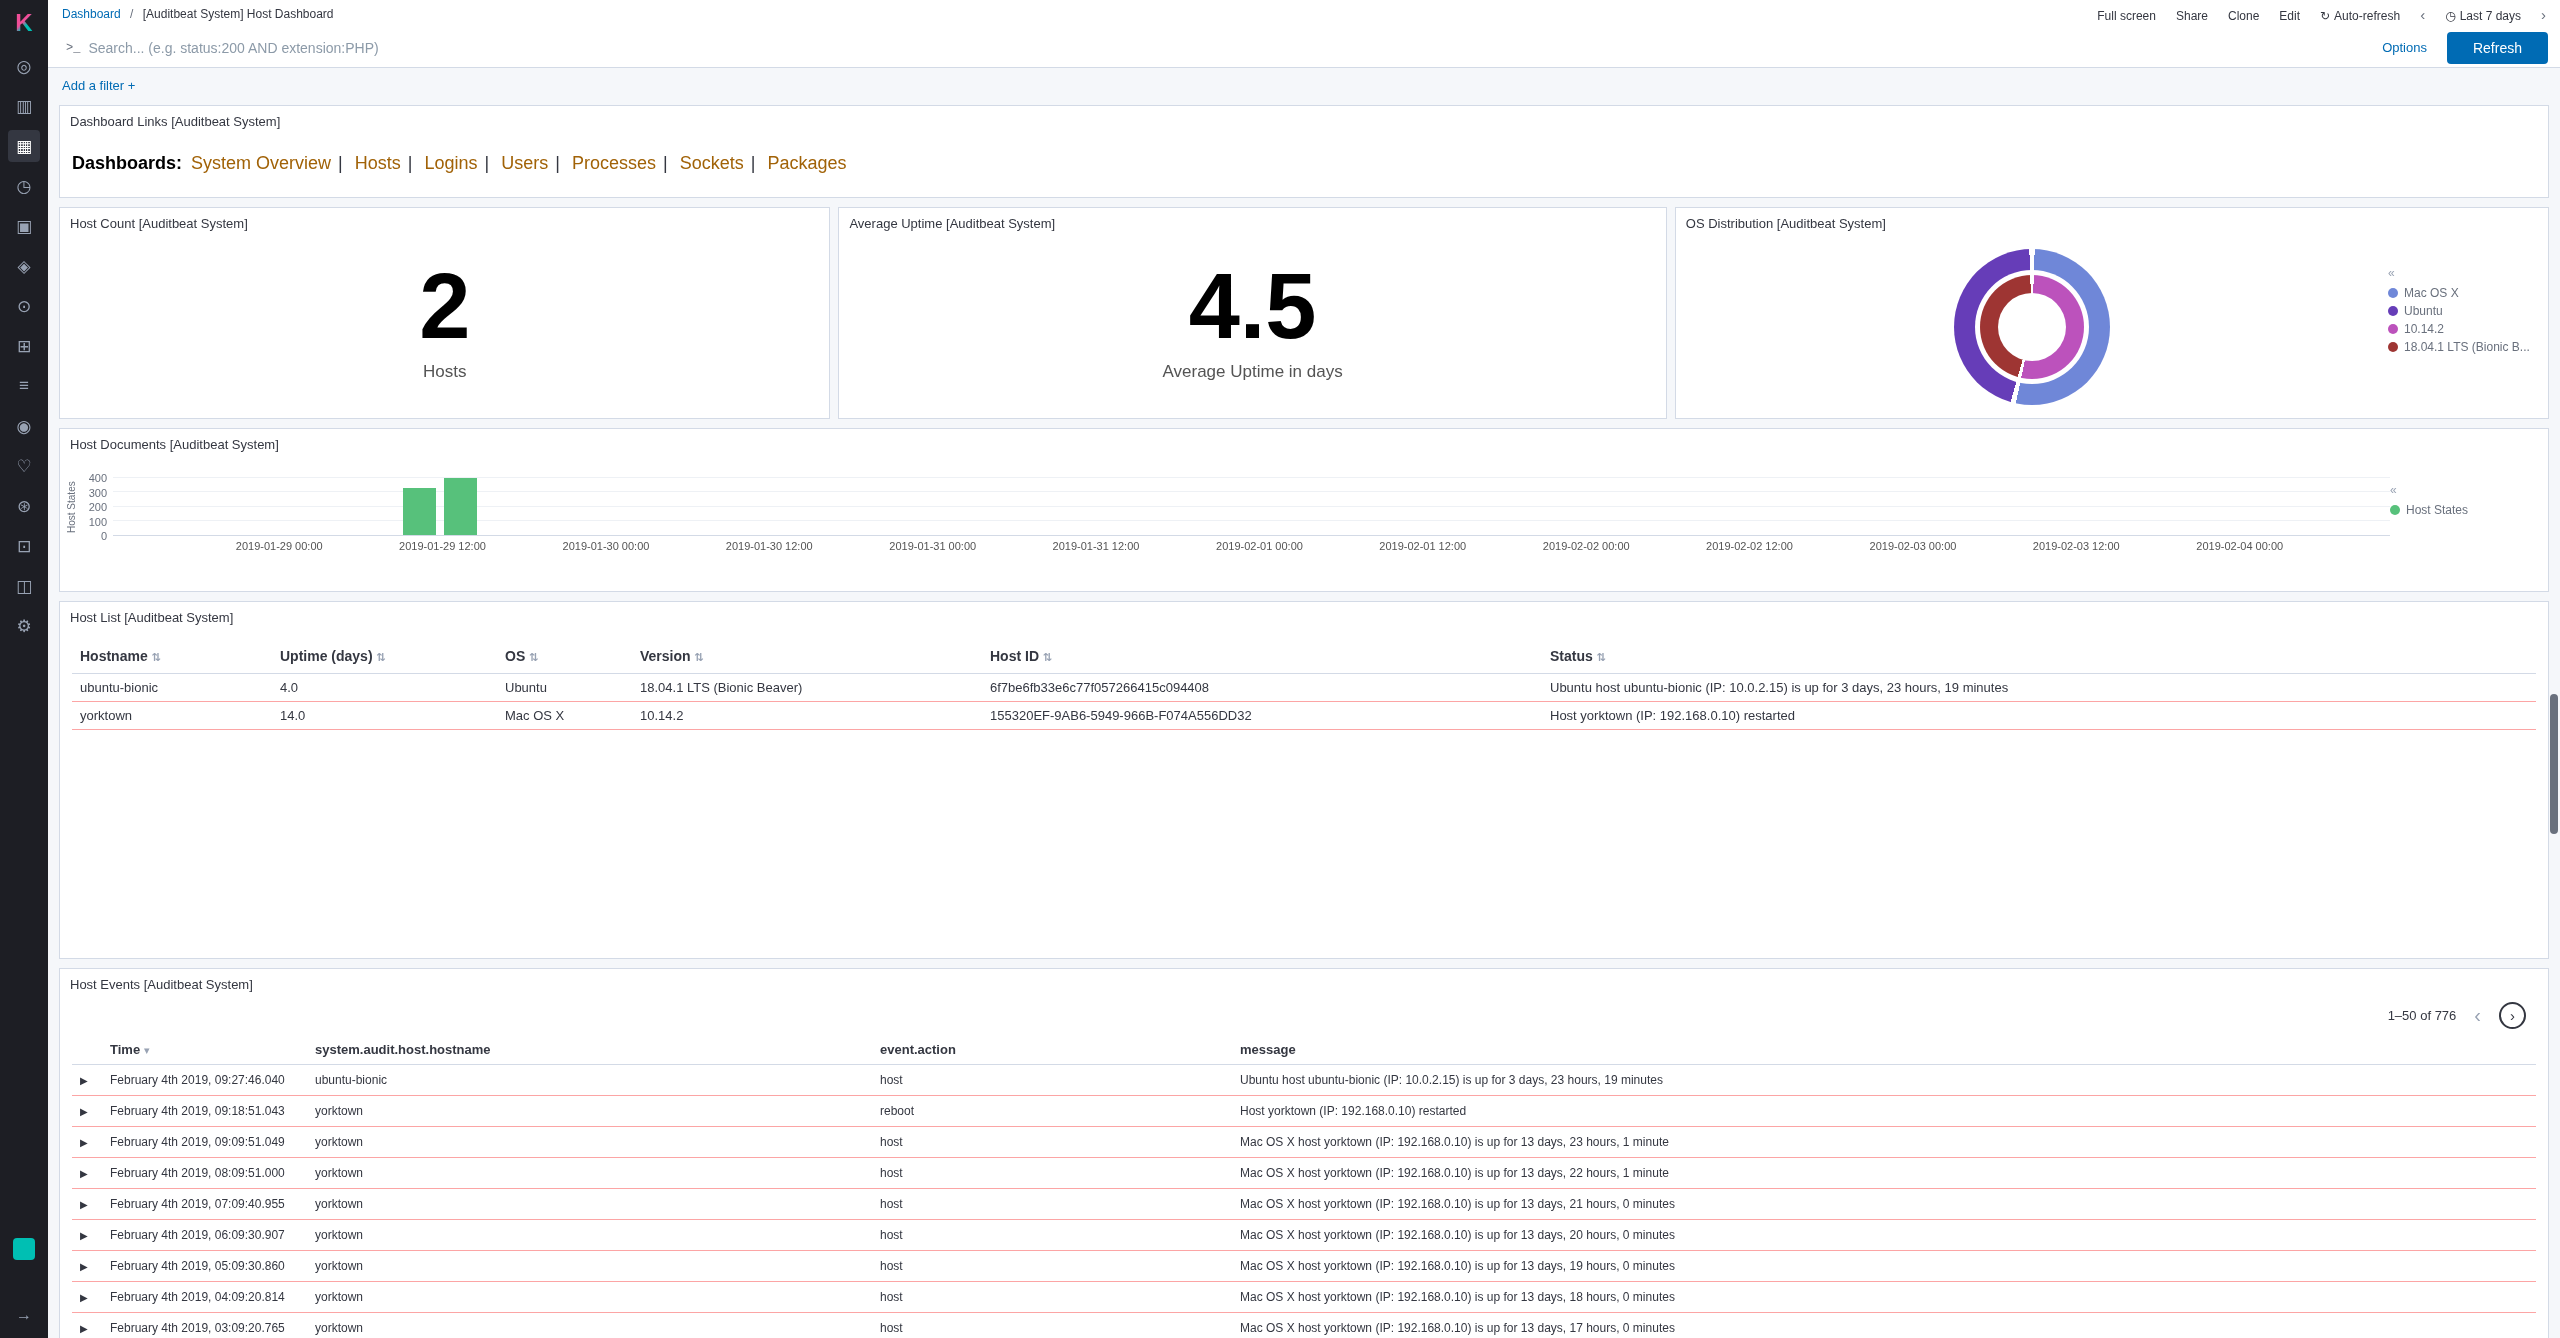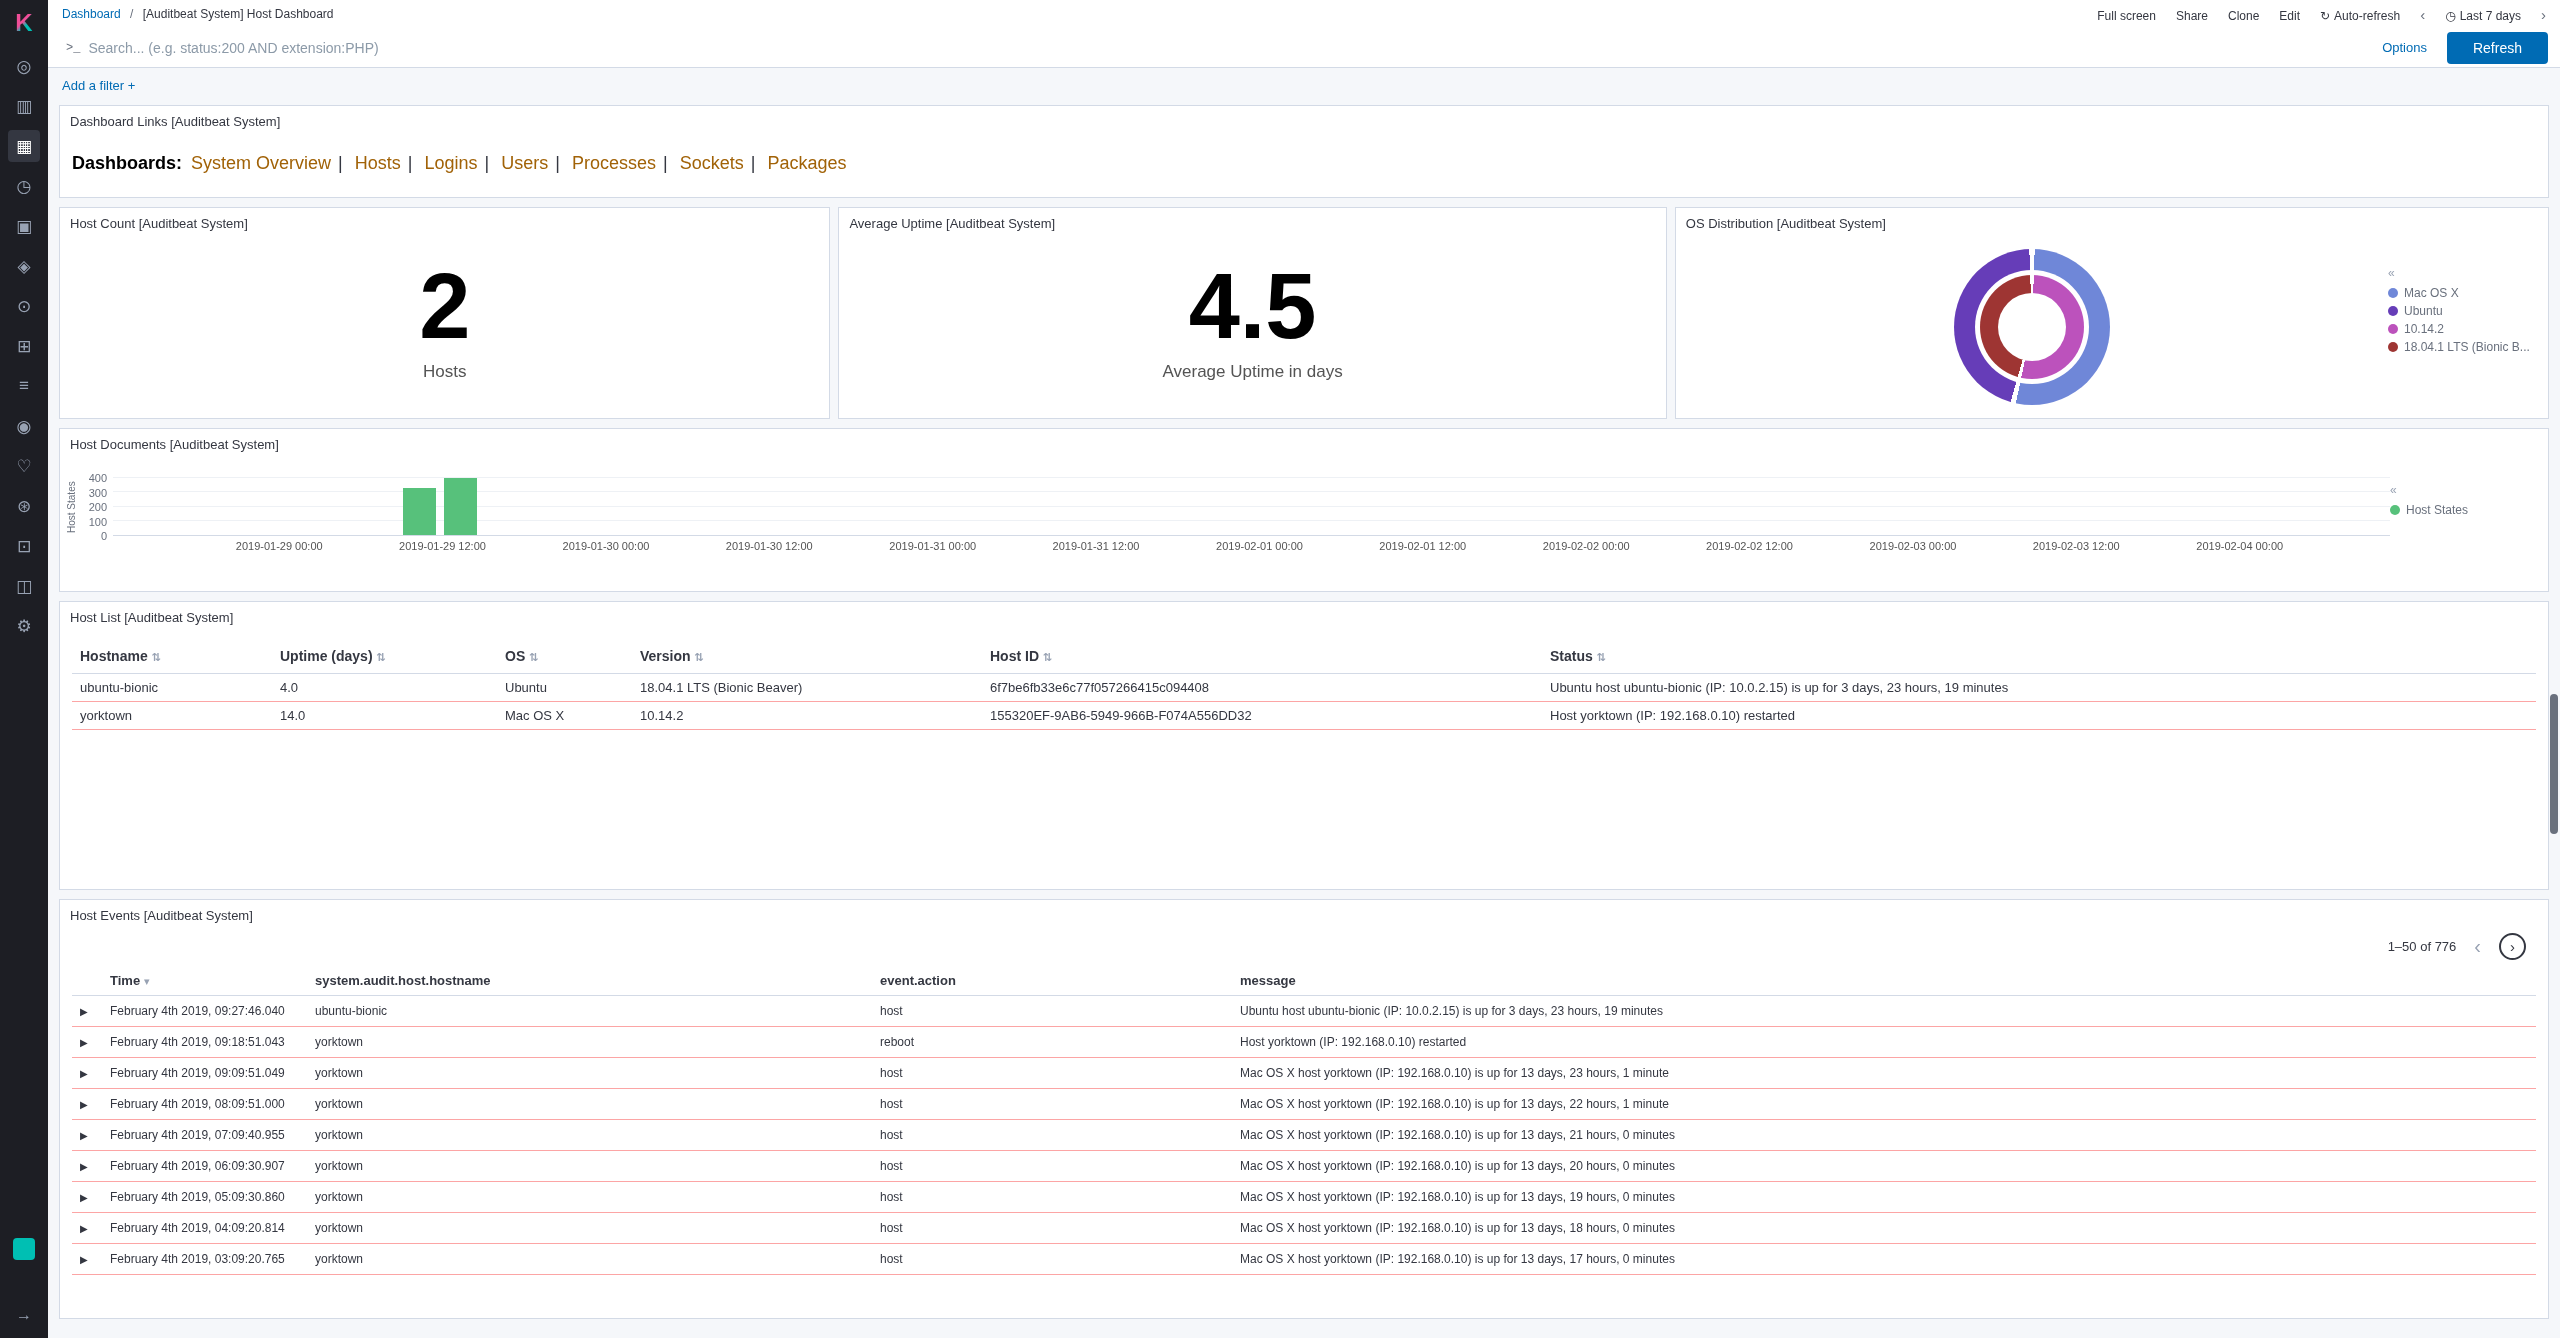--- a/index.html
+++ b/index.html
@@ -120,21 +120,21 @@
   .gridline { position: absolute; left: 0; right: 0; height: 1px; background: #EEF1F5; }
   .bar { position: absolute; bottom: 0; width: 1.45%; background: #57c17b; }
   .x-labels { position: relative; height: 16px; margin-top: 4px; }
   .x-labels span {
     position: absolute; transform: translateX(-50%); font-size: 11px; color: #545454; white-space: nowrap;
   }
   .x-axis-title { text-align: center; font-size: 11px; font-weight: 700; color: #545454; margin-top: 2px; }
   .docs-legend { width: 150px; padding-top: 24px; }
 
   
-  .panel-hostlist { height: 289px; }
+  .panel-hostlist { height: 358px; }
   table { border-collapse: collapse; table-layout: fixed; width: calc(100% - 24px); margin: 0 12px; }
   th { text-align: left; font-size: 14px; font-weight: 700; color: #343741; padding: 9px 8px; border-bottom: 1px solid #D3DAE6; cursor: pointer; white-space: nowrap; }
   .sort-ic { color: #98A2B3; font-size: 11px; margin-left: 4px; }
   td { font-size: 13px; color: #343741; padding: 6px 8px; border-bottom: 1px solid #fca5a5; white-space: nowrap; overflow: hidden; text-overflow: ellipsis; }
   .hostlist-table { margin-top: 10px; }
 
   .panel-events { height: 420px; }
   .pager-row { display: flex; align-items: center; justify-content: flex-end; gap: 14px; padding: 6px 22px 6px 0; }
   .pager-count { font-size: 13px; color: #343741; }
   .pager-prev { color: #98A2B3; font-size: 20px; cursor: pointer; padding: 0 4px; }

